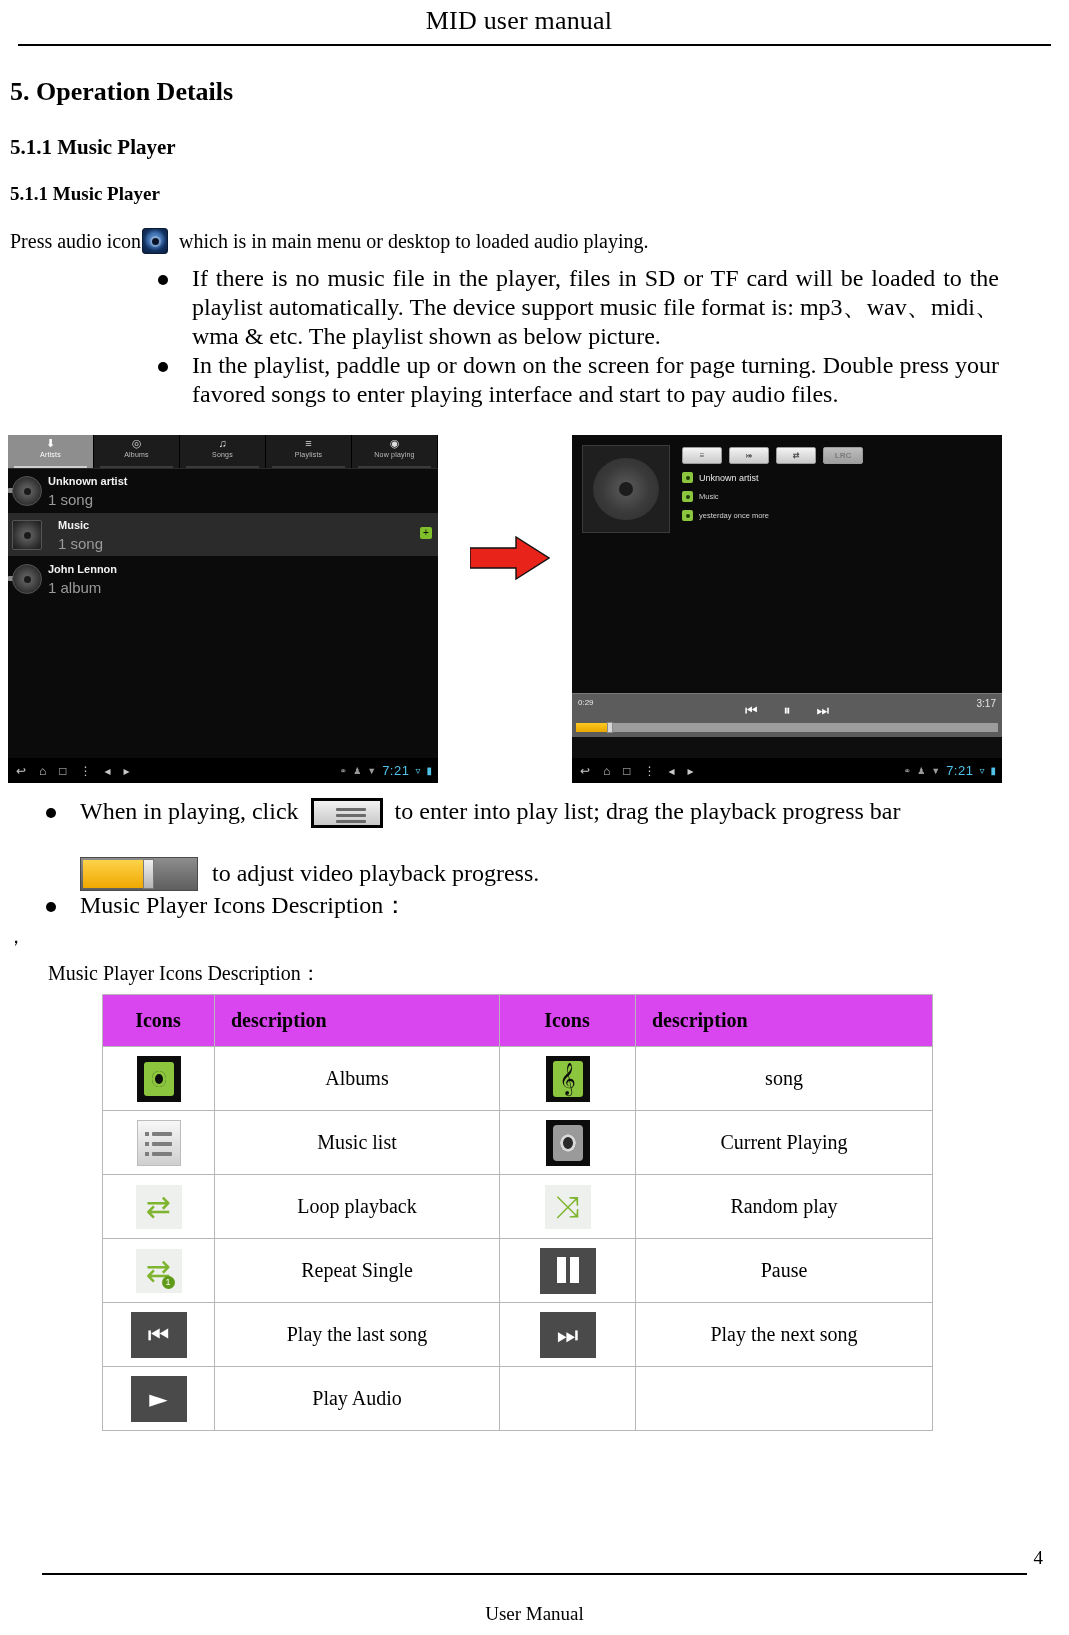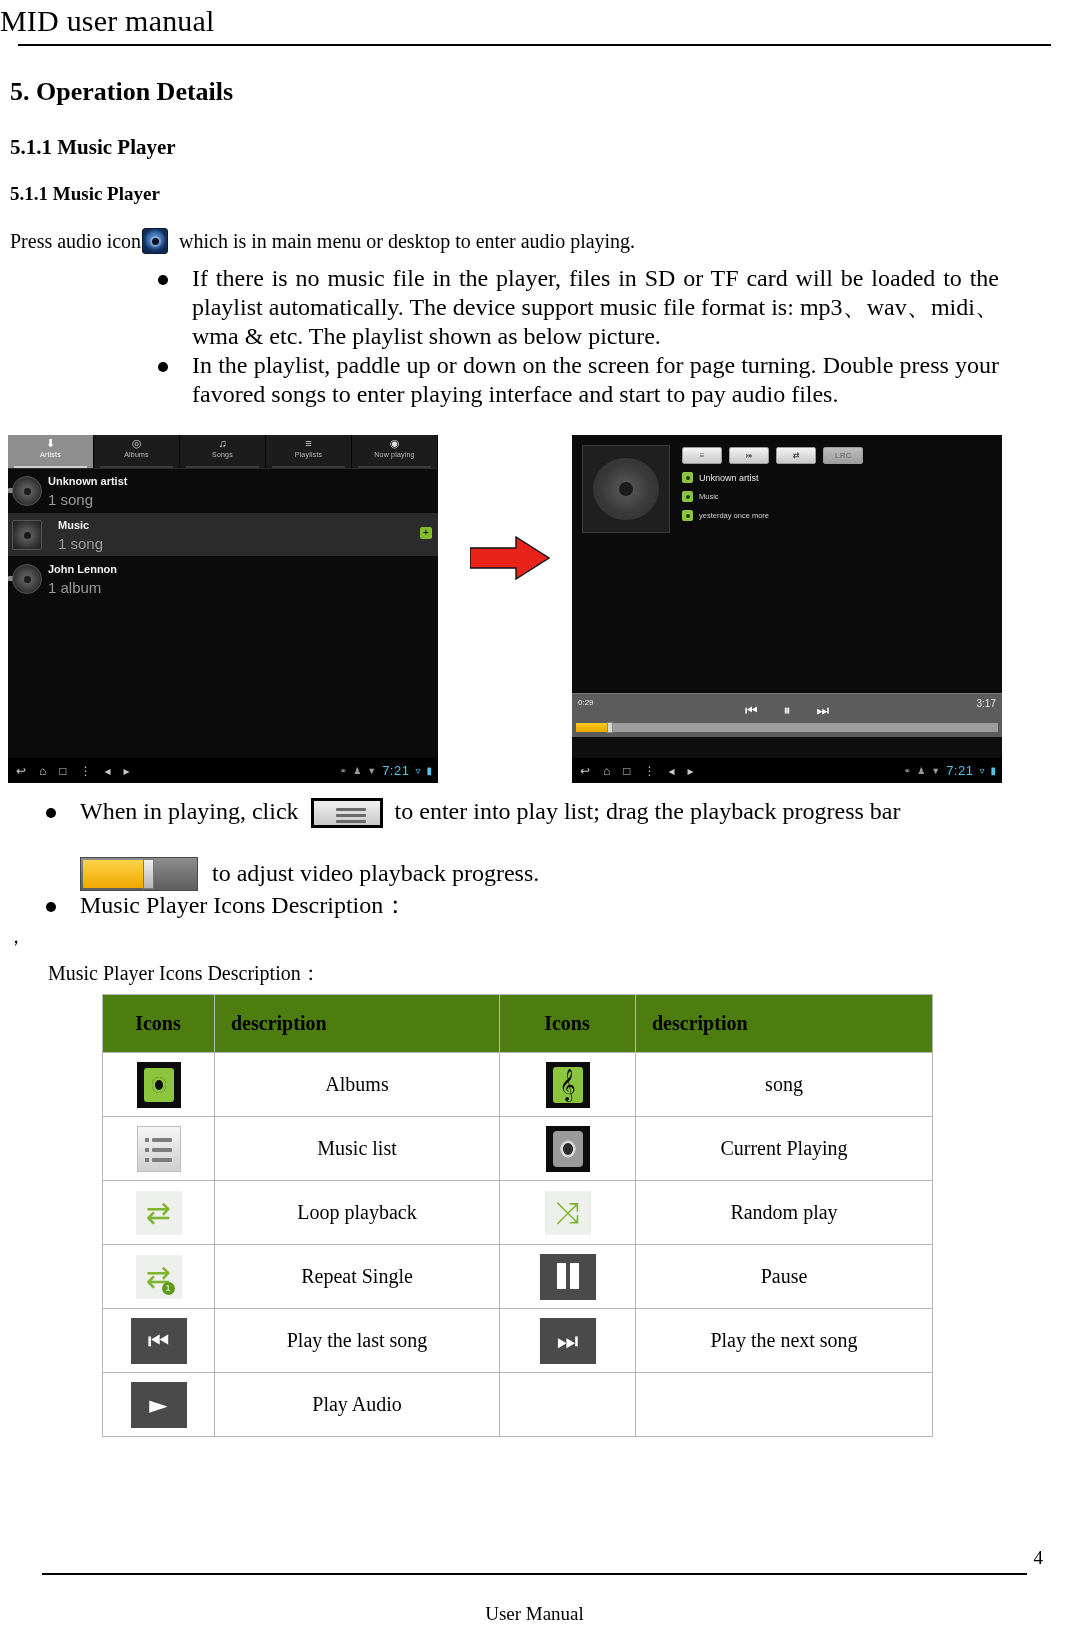--- a/index.html
+++ b/index.html
@@ -9,23 +9,23 @@
     height: 1635px;
     background: #ffffff;
     font-family: "Liberation Serif", "DejaVu Serif", serif;
     color: #000;
     position: relative;
     overflow: hidden;
   }
 
   
   .page-header {
-    text-align: left;
+    text-align: center;
     padding: 2px 31px 0 0;
-    font-size: 30px;
+    font-size: 26px;
     line-height: 38px;
     letter-spacing: 0.2px;
   }
   .header-rule {
     border: none;
     border-top: 2px solid #000;
     margin: 4px 18px 0 18px;
   }
 
   
@@ -391,23 +391,23 @@
     table-layout: fixed;
   }
   table.icons-table th, table.icons-table td {
     border: 1px solid #b7b7b7;
     text-align: center;
     vertical-align: middle;
     font-size: 20px;
     font-family: "Liberation Serif", "DejaVu Serif", serif;
   }
   table.icons-table th {
-    background: #4d7c0f;
+    background: #d946ef;
     font-weight: bold;
-    height: 58px;
+    height: 52px;
     text-align: left;
     padding-left: 16px;
   }
   table.icons-table th.c-icon { text-align: center; padding-left: 0; }
   table.icons-table td { height: 64px; }
   table.icons-table col.i { width: 112px; }
   table.icons-table col.d { width: 285px; }
   table.icons-table col.i2 { width: 136px; }
   table.icons-table col.d2 { width: 297px; }
 
@@ -531,21 +531,21 @@
 <div class="content">
 
   <h2 class="sec-title">5. Operation Details</h2>
 
   <h3 class="sub-title">5.1.1 Music Player</h3>
 
   <h4 class="sub-title2">5.1.1 Music Player</h4>
 
   <p class="para">
     <span>Press audio icon</span><span class="inline-audio-icon"></span>&nbsp;
-    <span>which is in main menu or desktop to enter audio playing.</span>
+    <span>which is in main menu or desktop to loaded audio playing.</span>
   </p>
 
   <ul class="bullets">
     <li>If there is no music file in the player, files in SD or TF card will be loaded to the playlist automatically. The device support music file format is: mp3、wav、midi、wma &amp; etc. The playlist shown as below picture.</li>
     <li>In the playlist, paddle up or down on the screen for page turning. Double press your favored songs to enter playing interface and start to pay audio files.</li>
   </ul>
 
   <div class="shots">
 
     <div class="device left">

